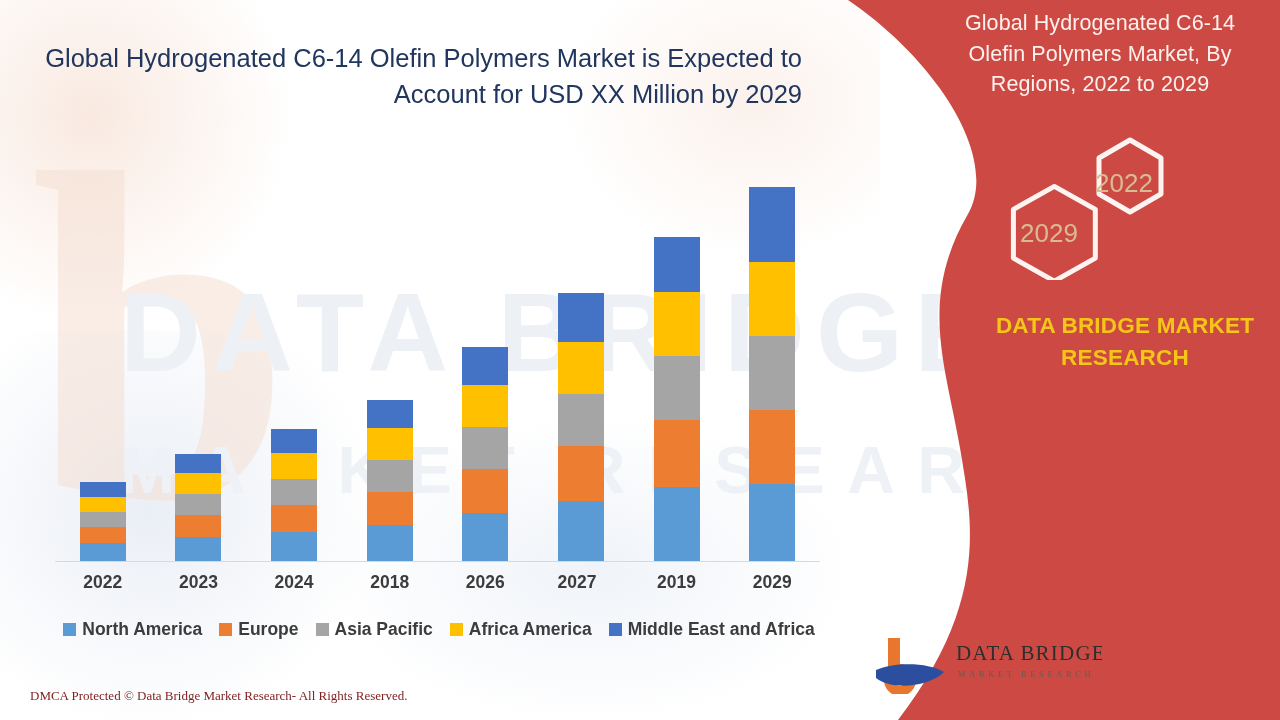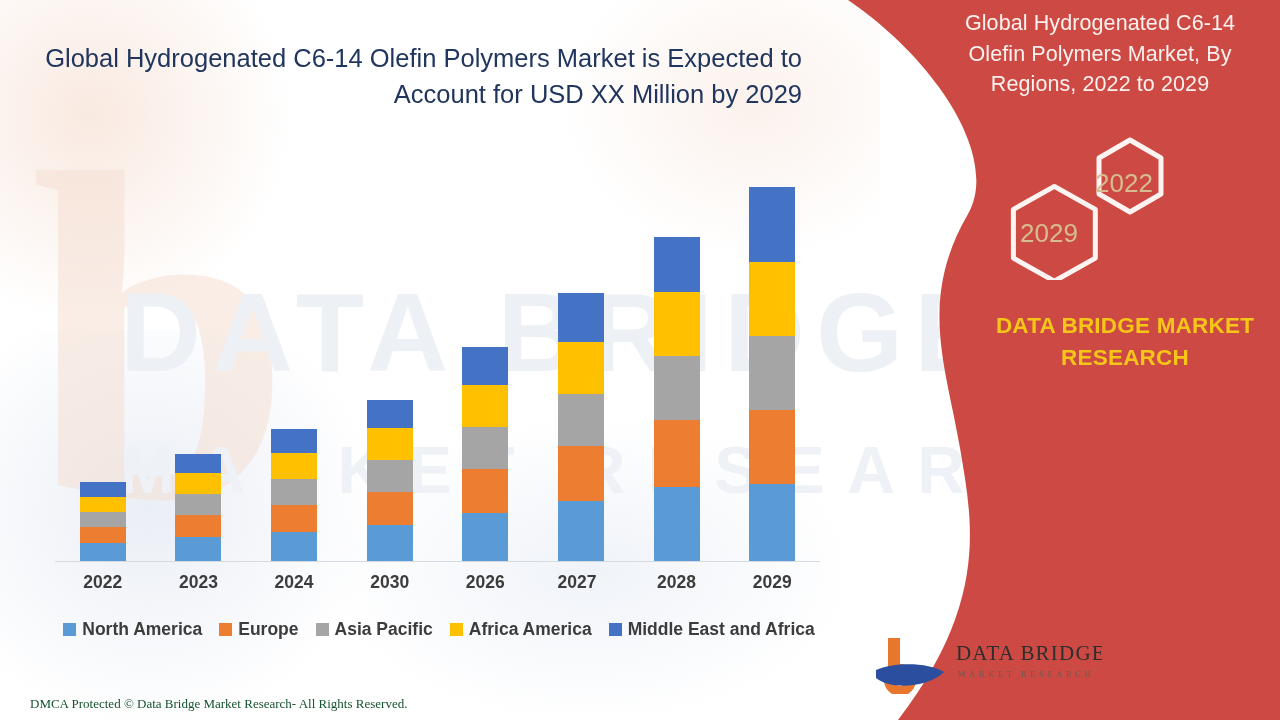--- a/index.html
+++ b/index.html
@@ -85,21 +85,21 @@
   .legend{
     position:absolute;left:55px;top:616px;width:768px;height:26px;
     display:flex;align-items:center;justify-content:center;gap:17px;
   }
   .legend-item{display:flex;align-items:center;gap:6px;}
   .legend-swatch{width:13px;height:13px;flex:0 0 auto;}
   .legend-text{color:#3c3c3c;font-size:17.5px;font-weight:700;white-space:nowrap;}
 
   .footer{position:absolute;left:0;top:684px;width:845px;height:24px;}
   .footer-left{
-    position:absolute;left:30px;top:12px;color:#14532d;
+    position:absolute;left:30px;top:4px;color:#7f1d1d;
     font-family:"Liberation Serif", serif;font-size:13px;white-space:nowrap;
   }
   .footer-right{
     position:absolute;left:460px;top:0;color:#2b2b2b;
     font-family:"Liberation Serif", serif;font-size:12.5px;white-space:nowrap;
   }
 </style>
 </head>
 <body>
 
@@ -174,24 +174,24 @@
           <div class="seg" style="background: rgb(165, 165, 165); height: 74.0236px;"></div>
           <div class="seg" style="background: rgb(237, 125, 49); height: 74.0236px;"></div>
           <div class="seg" style="background: rgb(91, 155, 213); height: 78.0249px;"></div>
         </div>
       </div>
     <div class="axis-line"></div>
     <div class="x-labels">
         <div class="x-label" style="left: 12.8125px;">2022</div>
         <div class="x-label" style="left: 108.438px;">2023</div>
         <div class="x-label" style="left: 204.062px;">2024</div>
-        <div class="x-label" style="left: 299.688px;">2030</div>
+        <div class="x-label" style="left: 299.688px;">2018</div>
         <div class="x-label" style="left: 395.312px;">2026</div>
         <div class="x-label" style="left: 487px;">2027</div>
-        <div class="x-label" style="left: 586.562px;">2028</div>
+        <div class="x-label" style="left: 586.562px;">2019</div>
         <div class="x-label" style="left: 682.188px;">2029</div>
       </div>
 
     <div class="legend">
         <div class="legend-item">
           <span class="legend-swatch" style="background: rgb(91, 155, 213);"></span>
           <span class="legend-text">North America</span>
         </div>
         <div class="legend-item">
           <span class="legend-swatch" style="background: rgb(237, 125, 49);"></span>

